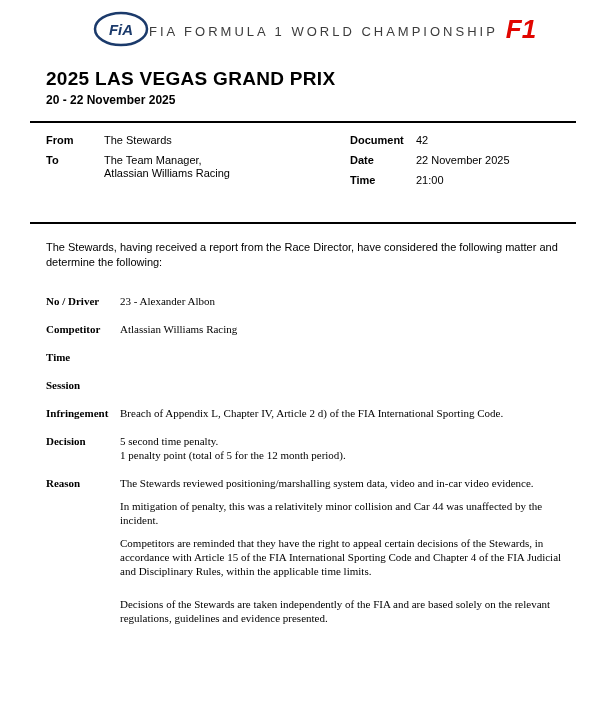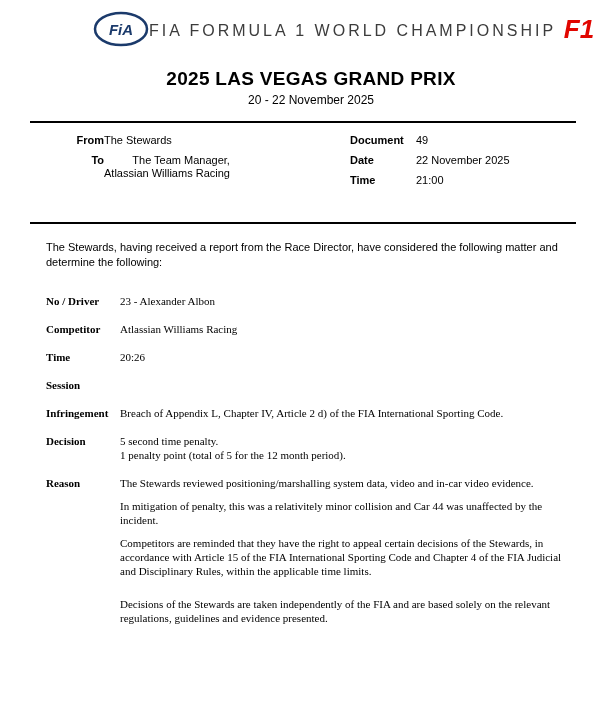--- a/index.html
+++ b/index.html
@@ -14,35 +14,35 @@
     overflow: hidden;
   }
   .doc-header {
     width: 436px;
     margin: 10px auto 12px auto;
     display: flex;
     align-items: center;
     justify-content: space-between;
   }
   .championship {
-    font-size: 16px;
+    font-size: 13px;
     letter-spacing: 3px;
     color: #3c3c3c;
     white-space: nowrap;
   }
-  .title-block { text-align: center; margin-top: 16px; }
+  .title-block { text-align: left; margin-top: 16px; }
   .event-title { font-size: 19px; font-weight: bold; letter-spacing: 0.3px; }
-  .event-dates { font-size: 12px; font-weight: normal; margin-top: 3px; }
+  .event-dates { font-size: 12px; font-weight: bold; margin-top: 3px; }
   .rule {
     border: none;
     border-top: 2px solid #000;
     margin: 14px 0 0 -16px;
   }
   .meta { display: flex; padding: 11px 0 14px 0; font-size: 11px; line-height: 13px; }
-  .meta-left { flex: 1; text-align: right; }
+  .meta-left { flex: 1; }
   .meta-right { width: 226px; flex-shrink: 0; }
   .meta-row { display: flex; margin-bottom: 7px; }
   .meta-label { font-weight: bold; width: 58px; flex-shrink: 0; }
   .meta-right .meta-label { width: 66px; }
   .intro { font-size: 11px; line-height: 15px; margin: 16px 0 24px 0; max-width: 522px; }
   .field { display: flex; font-size: 11px; line-height: 14px; margin-bottom: 14px; font-family: Liberation Serif, serif; }
   .field-label { width: 74px; flex-shrink: 0; font-weight: bold; }
   .field-value { flex: 1; }
   .para { margin-bottom: 9px; }
   .para-last { margin-top: 19px; margin-bottom: 0; }
@@ -84,21 +84,21 @@
         <span class="meta-label">To</span>
         <span>
           <div>The Team Manager,</div>
           <div>Atlassian Williams Racing</div>
         </span>
       </div>
     </div>
     <div class="meta-right">
       <div class="meta-row">
         <span class="meta-label">Document</span>
-        <span>49</span>
+        <span>42</span>
       </div>
       <div class="meta-row">
         <span class="meta-label">Date</span>
         <span>22 November 2025</span>
       </div>
       <div class="meta-row">
         <span class="meta-label">Time</span>
         <span>21:00</span>
       </div>
     </div>
@@ -113,21 +113,20 @@
     <span class="field-value">23 - Alexander Albon</span>
   </div>
 
   <div class="field">
     <span class="field-label">Competitor</span>
     <span class="field-value">Atlassian Williams Racing</span>
   </div>
 
   <div class="field">
     <span class="field-label">Time</span>
-    <span class="field-value">20:26</span>
   </div>
 
   <div class="field">
     <span class="field-label">Session</span>
   </div>
 
 
   <div class="field">
     <span class="field-label">Infringement</span>
     <span class="field-value">Breach of Appendix L, Chapter IV, Article 2 d) of the FIA International Sporting Code.</span>

